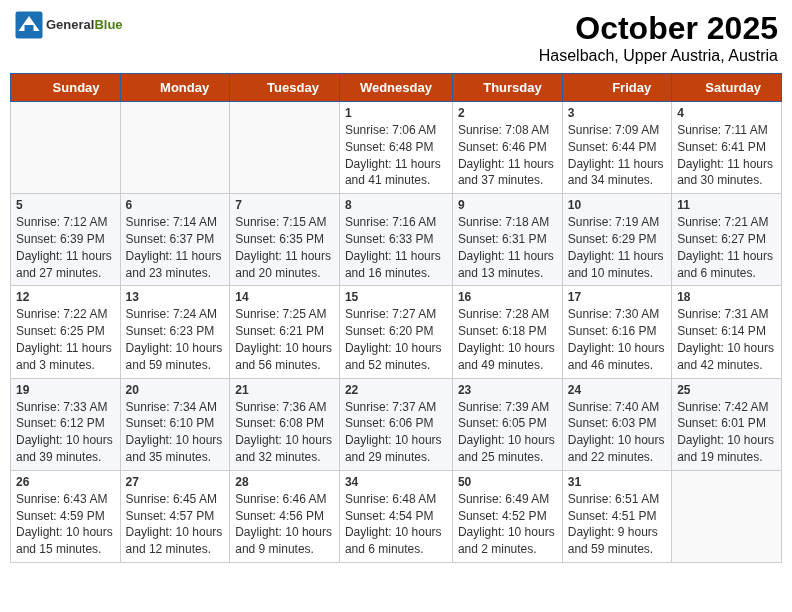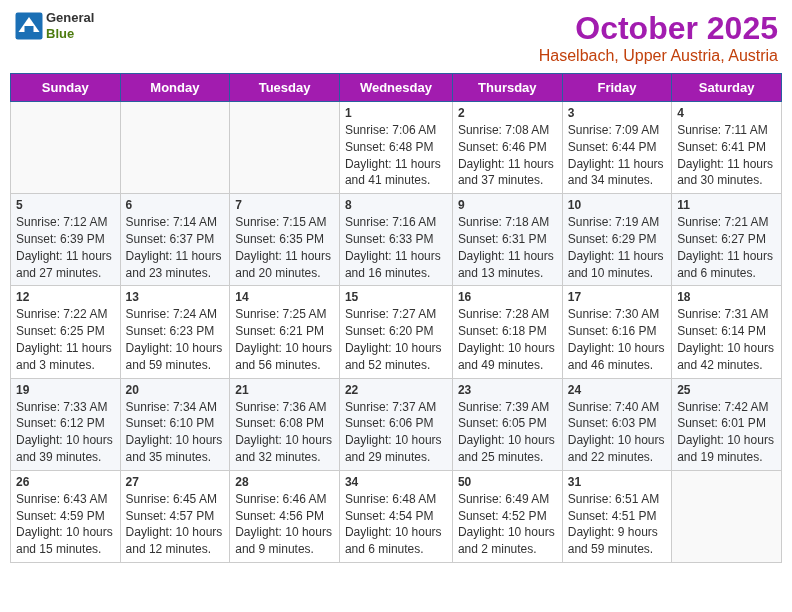--- a/index.html
+++ b/index.html
@@ -17,56 +17,56 @@
       margin-bottom: 8px;
       padding: 0 4px;
     }
     .logo {
       display: flex;
       align-items: center;
       gap: 2px;
     }
     .logo-text {
       display: flex;
-      flex-direction: column;
+      flex-direction: row;
       font-size: 13px;
       font-weight: bold;
       line-height: 1.2;
     }
     .logo-general { color: #333; }
     .logo-blue { color: #4d7c0f; }
     .logo-icon {
       width: 30px;
       height: 30px;
     }
     .title-block {
       text-align: right;
     }
     .month-title {
       font-size: 32px;
       font-weight: bold;
-      color: #a21caf;
+      color: #000000;
     }
     .location-title {
       font-size: 16px;
-      color: #c2410c;
+      color: #000000;
       text-align: right;
     }
     .calendar {
       width: 100%;
       border-collapse: collapse;
       border: 1px solid #ccc;
     }
     .calendar th {
-      background: #a21caf;
+      background: #c2410c;
       color: #fff;
       font-size: 13px;
       font-weight: bold;
       padding: 6px 20px;
-      text-align: center;
+      text-align: right;
       border: 1px solid #2a5ea0;
     }
     .calendar td {
       vertical-align: top;
       border: 1px solid #ccc;
       padding: 4px 5px;
       width: 14.28%;
       min-height: 80px;
       font-size: 10.5px;
       color: #333;

